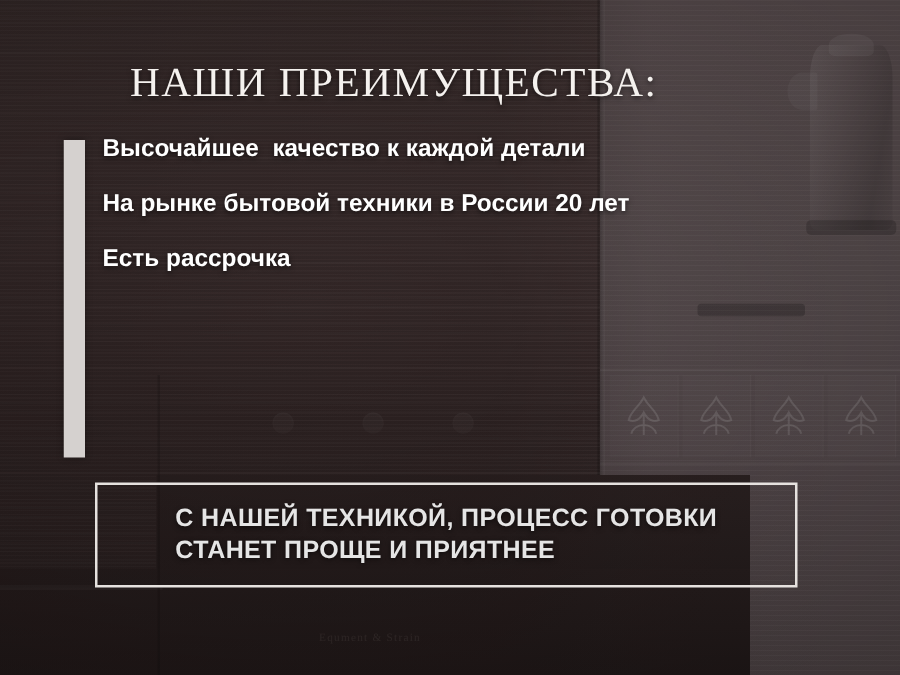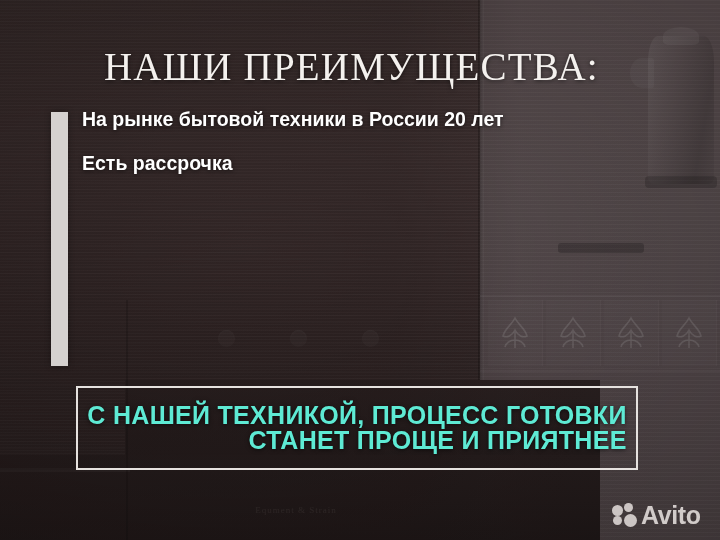--- a/index.html
+++ b/index.html
@@ -157,21 +157,21 @@
       linear-gradient(90deg, rgba(36,26,26,0.44) 0%, rgba(36,26,26,0.30) 55%, rgba(36,26,26,0.02) 72%, rgba(36,26,26,0.0) 100%);
   }
 
   
   .content { position: absolute; inset: 0; }
 
   .headline {
     position: absolute;
     left: 104px; top: 43px;
     font-family: "Liberation Serif", serif;
-    font-size: 39px;
+    font-size: 33px;
     line-height: 48px;
     letter-spacing: 1.2px;
     color: #f4f1ee;
     white-space: nowrap;
     text-shadow: 0 1px 4px rgba(0,0,0,0.55);
   }
 
   .accent-bar {
     position: absolute;
     left: 51px; top: 112px;
@@ -200,25 +200,25 @@
     position: absolute;
     left: 76px; top: 386px;
     width: 562px; height: 84px;
     border: 2px solid #e6e2df;
     box-sizing: border-box;
     display: flex;
     align-items: center;
     justify-content: center;
   }
   .cta-text {
-    font-size: 25px;
+    font-size: 20px;
     line-height: 25px;
     font-weight: bold;
-    color: #5eead4;
-    text-align: right;
+    color: #e5e5e5;
+    text-align: left;
     letter-spacing: 0.3px;
     white-space: pre-line;
     text-shadow: 0 1px 4px rgba(0,0,0,0.6);
   }
 
   
   .avito {
     position: absolute;
     left: 612px; top: 503px;
     display: flex;
@@ -318,33 +318,25 @@
 
   <div class="bg-overlay"></div>
 
   <div class="content">
 
     <div class="headline">НАШИ ПРЕИМУЩЕСТВА:</div>
 
     <div class="accent-bar"></div>
 
     <div class="benefits">
+      <div class="benefit">Высочайшее  качество к каждой детали</div>
       <div class="benefit">На рынке бытовой техники в России 20 лет</div>
       <div class="benefit">Есть рассрочка</div>
     </div>
 
     <div class="cta-box">
       <div class="cta-text">С НАШЕЙ ТЕХНИКОЙ, ПРОЦЕСС ГОТОВКИ
 СТАНЕТ ПРОЩЕ И ПРИЯТНЕЕ</div>
     </div>
 
-    <div class="avito">
-      <span class="avito-dots">
-        <i class="d1"></i>
-          <i class="d2"></i>
-          <i class="d3"></i>
-          <i class="d4"></i>
-      </span>
-      <span class="avito-word">Avito</span>
-    </div>
 
   </div>
 </div>
 
 </body></html>

